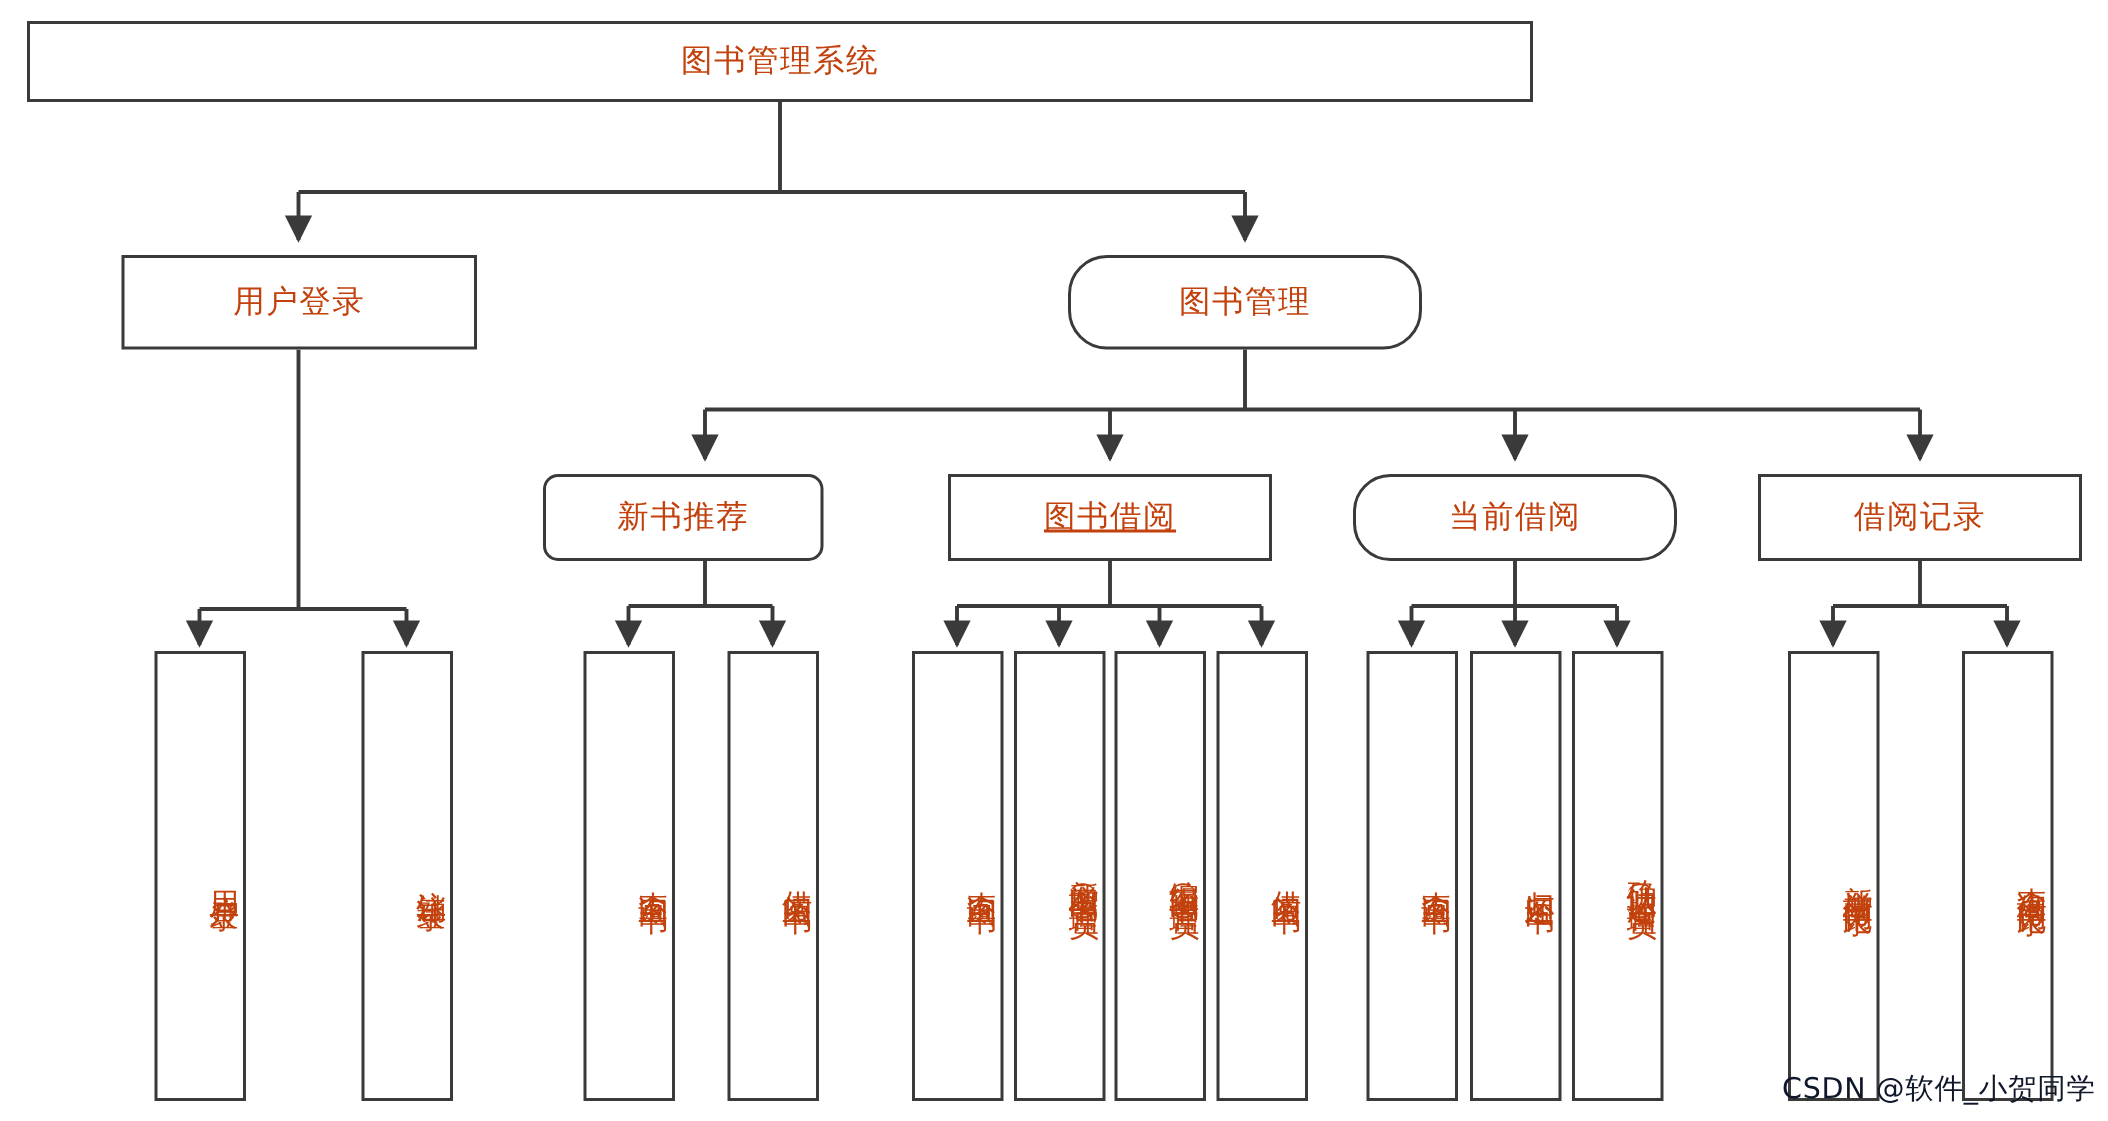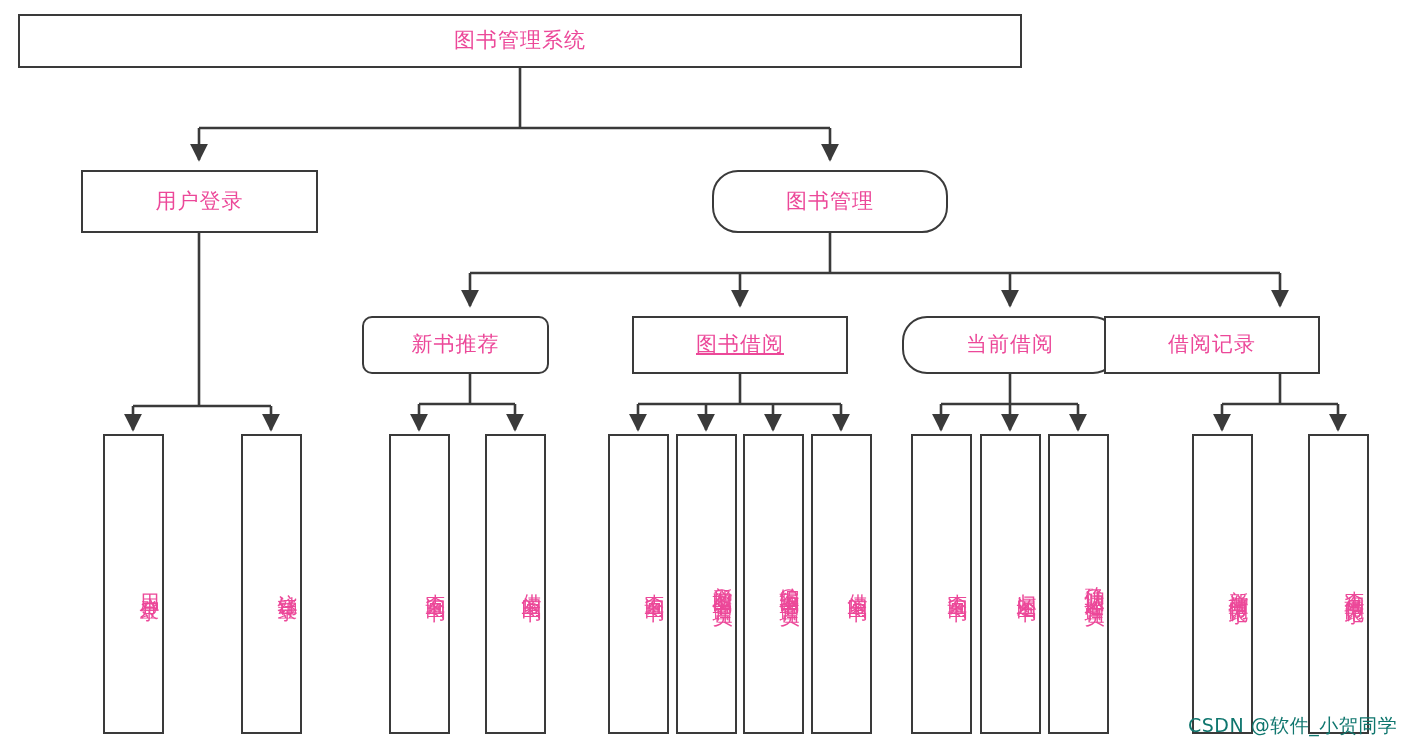--- a/index.html
+++ b/index.html
@@ -27,21 +27,21 @@
     pointer-events: none;
   }
   .node {
     position: absolute;
     box-sizing: border-box;
     background: #ffffff;
     border: 2px solid #3a3a3a;
     display: flex;
     align-items: center;
     justify-content: center;
-    color: #ec4899;
+    color: #c2410c;
   }
   .node.horiz {
     font-size: 21px;
     letter-spacing: 1px;
     line-height: 1.2;
   }
   .node.root {
     font-size: 21px;
   }
   .node.vert {
@@ -56,21 +56,21 @@
     justify-content: center;
   }
   .node.vert .vtext {
     writing-mode: vertical-rl;
     text-orientation: upright;
     white-space: normal;
     max-height: 100%;
   }
   .watermark {
     position: absolute;
-    color: #0f766e;
+    color: #0f172a;
     font-size: 19px;
     letter-spacing: 0.5px;
     white-space: nowrap;
     user-select: none;
   }
 </style>
 </head>
 <body>
 
 <div id="canvas">
@@ -138,21 +138,21 @@
 
   <div class="node horiz" style="left:362px; top:316px; width:187px; height:58px;border-radius:10px;">
     <span>新书推荐</span>
   </div>
   <div class="node horiz" style="left:632px; top:316px; width:216px; height:58px;text-decoration:underline;">
     <span>图书借阅</span>
   </div>
   <div class="node horiz" style="left:902px; top:316px; width:216px; height:58px;border-radius:25px;">
     <span>当前借阅</span>
   </div>
-  <div class="node horiz" style="left:1104px; top:316px; width:216px; height:58px;">
+  <div class="node horiz" style="left:1172px; top:316px; width:216px; height:58px;">
     <span>借阅记录</span>
   </div>
 
   <div class="node vert" style="left:103px; top:434px; width:61px; height:300px;">
     <span class="vtext">用户登录</span>
   </div>
   <div class="node vert" style="left:241px; top:434px; width:61px; height:300px;">
     <span class="vtext">注销登录</span>
   </div>
 

